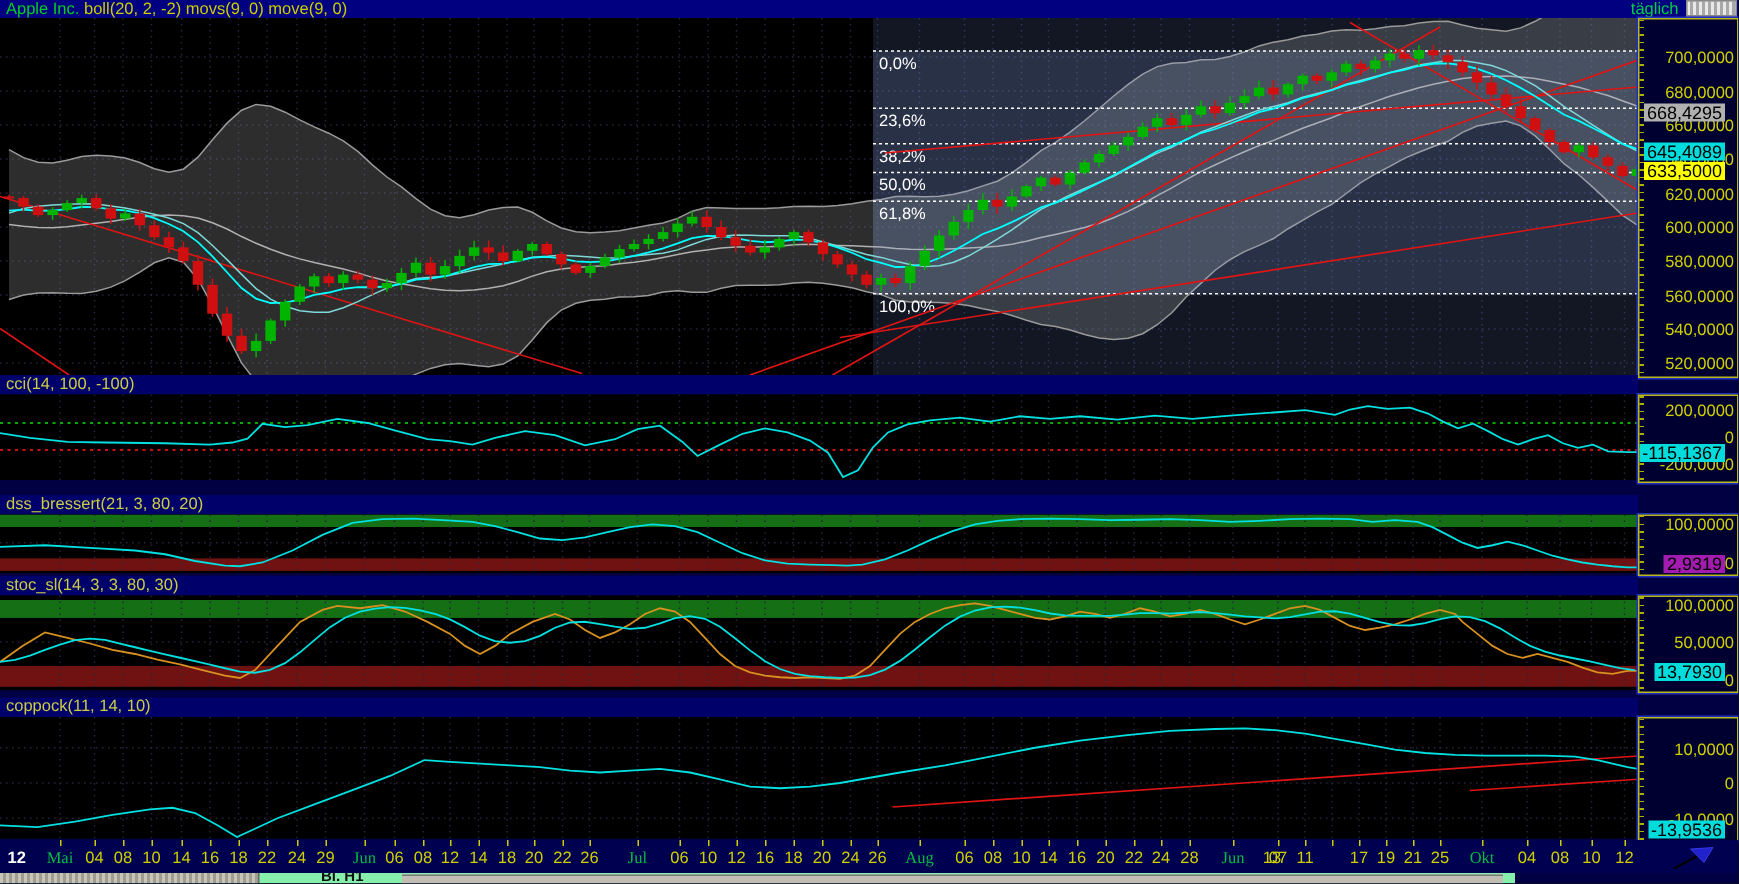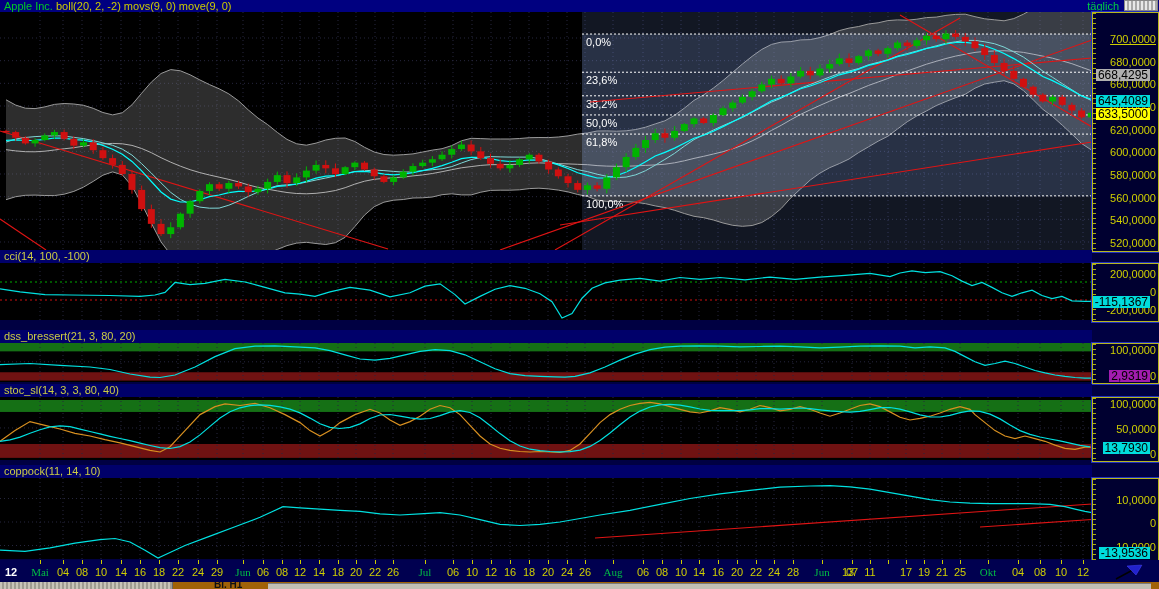--- a/index.html
+++ b/index.html
@@ -19,21 +19,21 @@
   .axisticks{position:absolute;left:0;top:0;bottom:0;width:3px;
              background:repeating-linear-gradient(180deg,rgba(205,205,0,.85) 0 1px,transparent 1px 5px);}
   .atick{position:absolute;right:2px;color:#cfcf00;font-size:11px;line-height:12px;white-space:nowrap;}
   .ahl{position:absolute;color:#000;font-size:12px;line-height:12px;padding:0 2px;white-space:nowrap;z-index:3;}
   .xaxis{left:0;top:560px;width:1159px;height:22px;background:#000050;}
   .xtickmark{position:absolute;top:0;width:1px;height:4px;background:#cccc00;}
   .xlab{position:absolute;top:6px;font-size:11px;line-height:12px;transform:translateX(-50%);white-space:nowrap;}
   .xlab.d{color:#cfcf00;}
   .xlab.m{color:#00bb44;font-family:Liberation Serif, serif;}
   .xlab.w{color:#ffffff;font-weight:bold;transform:none;}
-  .bottombar{left:0;top:582px;width:1159px;height:7px;background:#a16207;overflow:hidden;}
+  .bottombar{left:0;top:582px;width:1010px;height:7px;background:#86efac;overflow:hidden;}
   .bscroll{position:absolute;left:0;top:0;width:172px;height:7px;
            background:repeating-linear-gradient(90deg,#c8c4b8 0 2px,#a09c92 2px 4px);border-right:1px solid #666;}
   .btab{position:absolute;left:214px;top:-3px;font-size:10px;font-weight:bold;color:#111;}
   .btrough{position:absolute;left:268px;top:1px;right:8px;height:6px;background:#c2beb4;border-top:1px solid #7a7a7a;}
 </style>
 </head>
 <body>
 
 <div id="app">
 
@@ -364,21 +364,21 @@
         <line x1="1071.8999999999999" y1="90.5981" x2="1071.8999999999999" y2="101.9311" stroke="#d01010" stroke-width="1"></line>
         <rect x="1068.3999999999999" y="92.8647" width="7" height="5.666499999999999" fill="#d01010"></rect>
         <line x1="1081.59" y1="96.03793999999995" x2="1081.59" y2="106.80428999999995" stroke="#d01010" stroke-width="1"></line>
         <rect x="1078.09" y="98.5312" width="7" height="6.799800000000005" fill="#d01010"></rect>
         <line x1="1091.28" y1="98.07788000000002" x2="1091.28" y2="108.84423000000002" stroke="#00b400" stroke-width="1"></line>
         <rect x="1087.78" y="100.7978" width="7" height="4.533200000000008" fill="#00b400"></rect>
       </g>
     </svg>
   <div id="ax-main" class="abs axisbox" style="top:12px;height:238px">
       <div class="axisticks"></div>
-      <span class="atick" style="top: 20px; text-decoration: underline;">700,0000</span>
+      <span class="atick" style="top: 20px;">700,0000</span>
       <span class="atick" style="top: 42.666px;">680,0000</span>
       <span class="atick" style="top: 65.332px;">660,0000</span>
       <span class="atick" style="top: 87.998px;">640,0000</span>
       <span class="atick" style="top: 110.664px;">620,0000</span>
       <span class="atick" style="top: 133.33px;">600,0000</span>
       <span class="atick" style="top: 155.996px;">580,0000</span>
       <span class="atick" style="top: 178.662px;">560,0000</span>
       <span class="atick" style="top: 201.328px;">540,0000</span>
       <span class="atick" style="top: 223.994px;">520,0000</span>
       <span class="ahl" style="background: rgb(176, 176, 176); right: 8px; top: 55.7788px;">668,4295</span>
@@ -518,21 +518,21 @@
       <path d="M0.0 21.6L30.0 20.5L60.0 22.3L90.0 24.0L110.0 26.5L130.0 31.0L150.0 34.1L160.0 34.5L175.0 32.0L195.0 24.0L215.0 13.6L235.0 5.6L255.0 3.1L275.0 2.8L295.0 3.8L315.0 4.9L330.0 7.7L345.0 11.8L360.0 16.0L375.0 17.1L390.0 15.3L405.0 11.8L420.0 8.4L435.0 6.6L450.0 7.7L465.0 11.8L480.0 18.8L495.0 25.8L510.0 30.6L525.0 32.7L540.0 33.4L555.0 33.8L565.0 34.1L575.0 33.4L590.0 29.9L605.0 24.0L620.0 17.1L635.0 11.1L650.0 6.6L665.0 4.2L680.0 3.1L700.0 2.8L720.0 3.1L740.0 3.8L760.0 3.5L780.0 3.1L800.0 3.8L820.0 4.9L840.0 4.2L860.0 3.1L880.0 2.8L900.0 3.1L915.0 4.9L930.0 3.8L945.0 4.9L955.0 8.4L965.0 13.6L975.0 18.8L985.0 22.3L995.0 20.5L1005.0 18.1L1015.0 20.5L1025.0 24.0L1035.0 27.5L1045.0 29.9L1055.0 32.0L1065.0 33.4L1075.0 34.5L1085.0 35.2L1092.0 35.2" fill="none" stroke="#00e0e0" stroke-width="1.2"></path>
     </svg>
   <div id="ax-dss" class="abs axisbox" style="top:343px;height:39px">
       <div class="axisticks"></div>
       <span class="atick" style="top: 0px;">100,0000</span>
       <span class="atick" style="top: 26px;">0</span>
       <span class="ahl" style="background: #a21caf; right: 8px; top: 26px;">2,9319</span>
     </div>
 
   <div class="abs ptitle" style="top:384px">
-    <span>stoc_sl(14, 3, 3, 80, 40)</span></div>
+    <span>stoc_sl(14, 3, 3, 80, 30)</span></div>
   <svg id="svg-stoc" class="abs plot" style="top:397px" width="1092" height="63">
       <rect x="0" y="0" width="1092" height="63" fill="#000"></rect>
       <rect x="0" y="3" width="1092" height="11.94915254237288" fill="#157015"></rect>
       <rect x="0" y="46.983050847457626" width="1092" height="13.881355932203391" fill="#701212"></rect>
       <g>
         <line x1="40" y1="0" x2="40" y2="63" stroke="#26263e" stroke-width="1" stroke-dasharray="1 3"></line>
         <line x1="63" y1="0" x2="63" y2="63" stroke="#26263e" stroke-width="1" stroke-dasharray="1 3"></line>
         <line x1="82" y1="0" x2="82" y2="63" stroke="#26263e" stroke-width="1" stroke-dasharray="1 3"></line>
         <line x1="101" y1="0" x2="101" y2="63" stroke="#26263e" stroke-width="1" stroke-dasharray="1 3"></line>
         <line x1="121" y1="0" x2="121" y2="63" stroke="#26263e" stroke-width="1" stroke-dasharray="1 3"></line>

